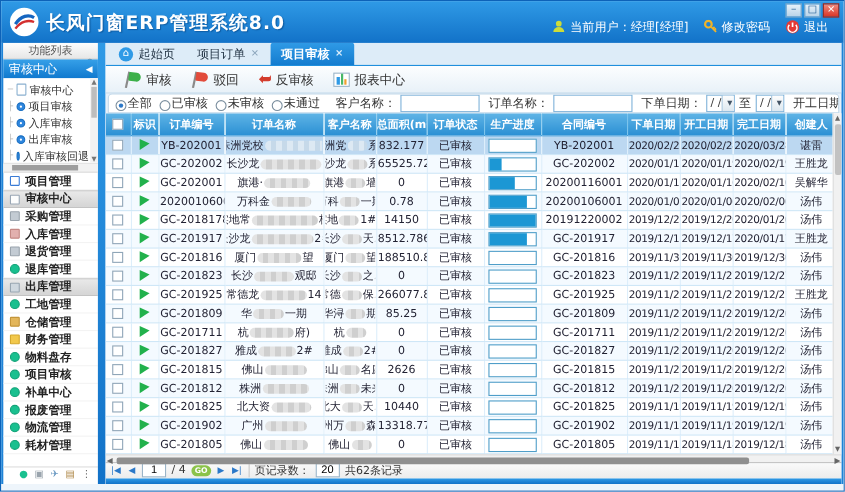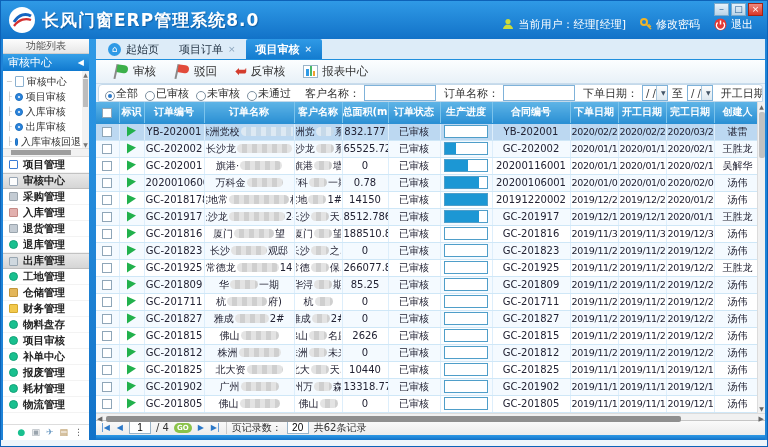--- a/index.html
+++ b/index.html
@@ -258,25 +258,25 @@
           <div class="acc-item">
             <span class="acc-ic ic-dot-teal"></span>
             <span>补单中心</span>
           </div>
           <div class="acc-item">
             <span class="acc-ic ic-dot-teal"></span>
             <span>报废管理</span>
           </div>
           <div class="acc-item">
             <span class="acc-ic ic-dot-teal"></span>
+            <span>物流管理</span>
+          </div>
+          <div class="acc-item">
+            <span class="acc-ic ic-dot-teal"></span>
             <span>耗材管理</span>
-          </div>
-          <div class="acc-item">
-            <span class="acc-ic ic-dot-teal"></span>
-            <span>物流管理</span>
           </div>
         </div>
       <div class="side-bottom" id="sidebottom">
           <span class="sb-ic" style="color: rgb(25, 192, 143);">●</span>
           <span class="sb-ic" style="color: rgb(154, 164, 173);">▣</span>
           <span class="sb-ic" style="color: rgb(110, 156, 196);">✈</span>
           <span class="sb-ic" style="color: rgb(176, 138, 74);">▤</span>
           <span class="sb-ic" style="color: rgb(102, 102, 102);">⋮</span>
         </div>
     </div>

